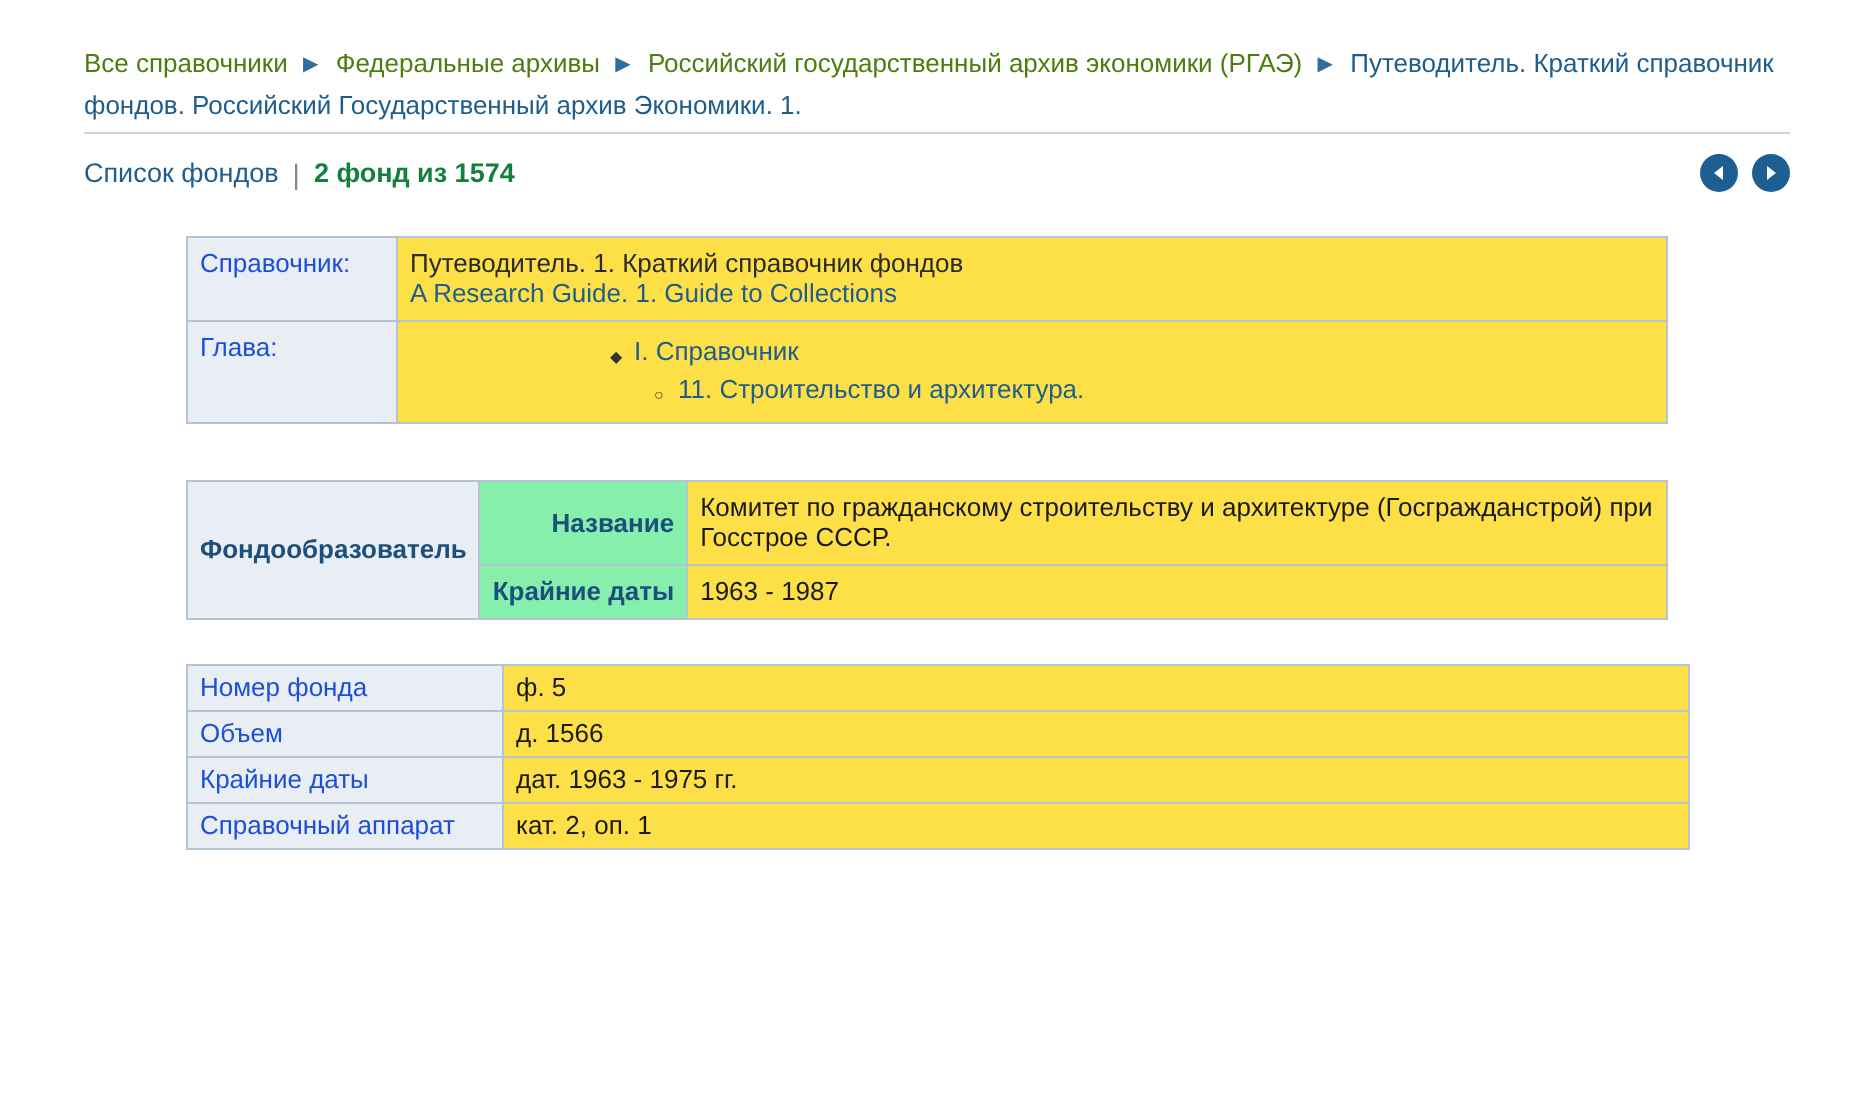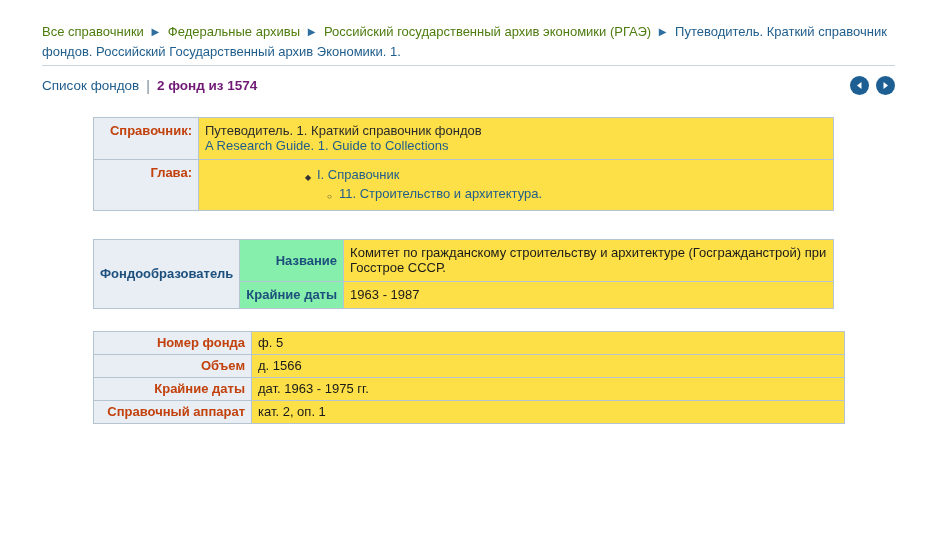--- a/index.html
+++ b/index.html
@@ -61,21 +61,21 @@
     text-decoration: none;
     font-size: 13.5px;
   }
   .subhead .divider {
     color: #7a8a97;
     margin: 0 7px;
     font-size: 14px;
   }
   .subhead .counter {
     font-weight: bold;
-    color: #701a75;
+    color: #15803d;
     font-size: 13.5px;
     text-align: center;
   }
   .nav-arrows {
     margin-left: auto;
     display: flex;
     gap: 7px;
     align-items: center;
   }
   .arrow-btn {
@@ -94,23 +94,23 @@
     border-collapse: collapse;
     font-size: 13px;
   }
   .tbl td {
     border: 1px solid #b5c4d2;
     vertical-align: top;
     padding: 5px 6px 6px 6px;
   }
   .hdr-cell {
     background: #e8eef4;
-    color: #c2410c;
-    font-weight: bold;
-    text-align: right;
+    color: #1d4ed8;
+    font-weight: normal;
+    text-align: left;
     white-space: nowrap;
   }
   .val-cell {
     background: #fde047;
     color: #1a1a1a;
   }
   
   .block-spravochnik {
     margin: 22px 0 0 93px;
     width: 741px;

